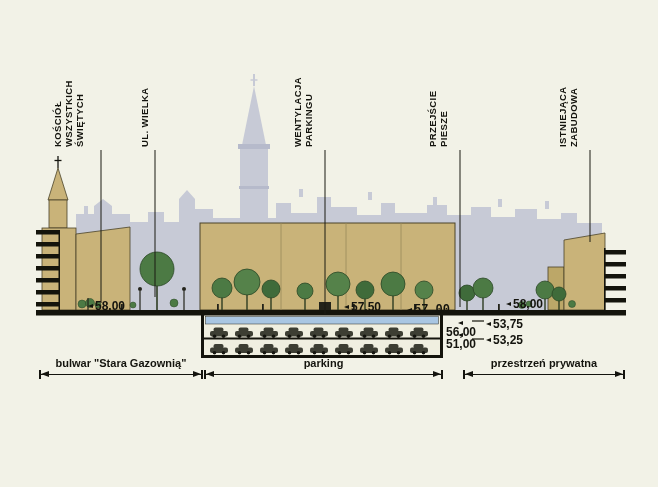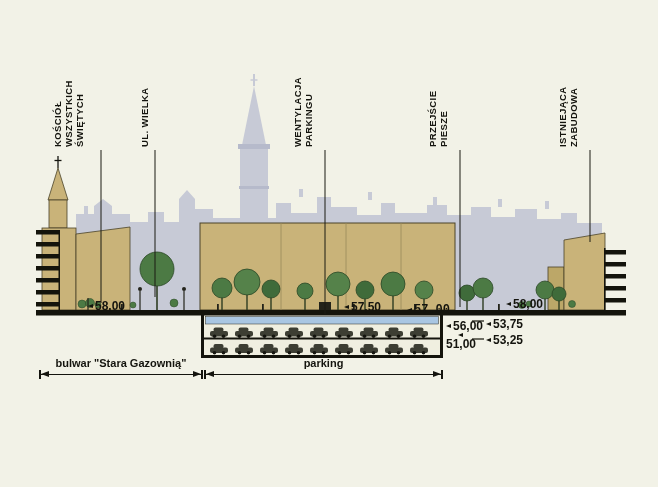--- a/index.html
+++ b/index.html
@@ -263,21 +263,21 @@
       <span>58,00</span>
   </div>
   <div class="elev" style="left:344px;top:302px;">
     <span class="tri"></span>
       <span>57,50</span>
   </div>
   <div class="elev" style="left:407px;top:305px;font-family:Liberation Mono, monospace;">
     <span class="tri"></span>
       <span>57,00</span>
   </div>
-  <div class="elev" style="left:446px;top:321px;">
+  <div class="elev" style="left:446px;top:321px;flex-direction:column;">
     <span class="tri"></span>
       <span>56,00</span>
   </div>
   <div class="elev" style="left:446px;top:333px;flex-direction:column;">
     <span class="tri"></span>
       <span>51,00</span>
   </div>
   <div class="elev" style="left:486px;top:319px;justify-content:center;">
     <span class="tri"></span>
       <span>53,75</span>
@@ -302,14 +302,23 @@
   </div>
   <div class="dim" style="left:205px;width:237px;">
     <div class="dim-label">parking</div>
     <div class="dim-line">
       <span class="tick l"></span>
       <span class="tick r"></span>
       <span class="arr l"></span>
       <span class="arr r"></span>
     </div>
   </div>
+  <div class="dim" style="left:464px;width:160px;">
+    <div class="dim-label">przestrzeń prywatna</div>
+    <div class="dim-line">
+      <span class="tick l"></span>
+      <span class="tick r"></span>
+      <span class="arr l"></span>
+      <span class="arr r"></span>
+    </div>
+  </div>
 
 </div>
 
 </body></html>

